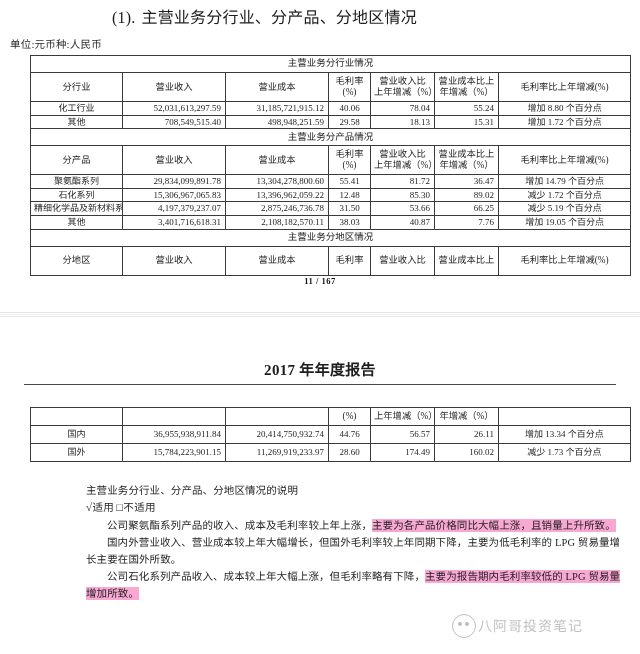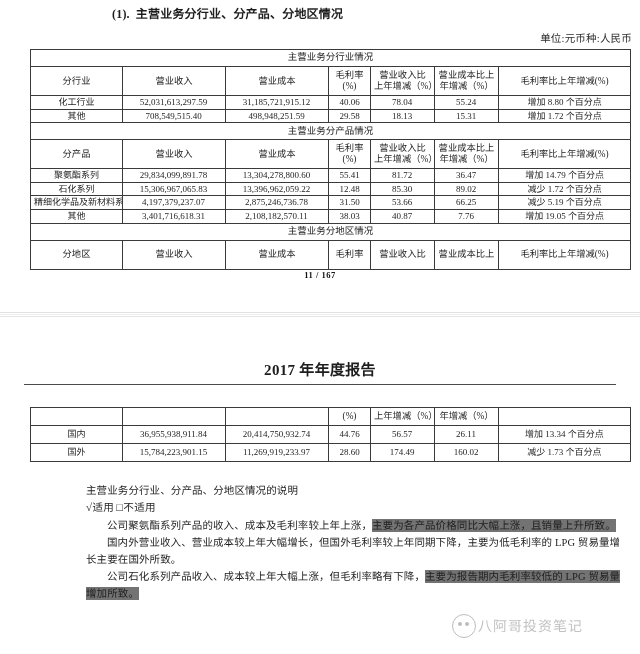--- a/index.html
+++ b/index.html
@@ -22,34 +22,34 @@
     position: absolute;
     left: 0;
     top: 0;
     width: 640px;
   }
 
   
   #page-one { top: 0; height: 300px; }
 
   .section-title {
-    font-size: 12px;
-    font-weight: bold;
+    font-size: 16px;
+    font-weight: normal;
     color: #1d1d1d;
     padding: 4px 0 0 112px;
     letter-spacing: 0.2px;
     white-space: nowrap;
   }
   .section-title .num { margin-right: 6px; }
 
   .unit-line {
-    text-align: right;
+    text-align: left;
     font-size: 10.5px;
     color: #2b2b2b;
-    padding: 8px 8px 4px 0;
+    padding: 8px 8px 4px 10px;
     letter-spacing: 0.2px;
   }
 
   table.fin {
     border-collapse: collapse;
     width: 600px;
     margin: 0 0 0 30px;
     table-layout: fixed;
     font-size: 9px;
     color: #1e1e1e;
@@ -67,21 +67,21 @@
     text-align: center;
     height: 14px;
     font-size: 9.5px;
   }
   table.fin thead td, table.fin tr.hdr td {
     text-align: center;
     font-size: 9.3px;
     height: 26px;
   }
   table.fin td.lbl { text-align: center; padding-left: 3px; }
-  table.fin td.num { text-align: center; padding-right: 4px; }
+  table.fin td.num { text-align: right; padding-right: 4px; }
   table.fin td.ctr { text-align: center; }
 
   
   col.c1 { width: 92px; }
   col.c2 { width: 103px; }
   col.c3 { width: 103px; }
   col.c4 { width: 42px; }
   col.c5 { width: 64px; }
   col.c6 { width: 64px; }
   col.c7 { width: 132px; }
@@ -143,21 +143,21 @@
     font-size: 10.5px;
     line-height: 1.62;
     color: #1e1e1e;
     letter-spacing: 0.1px;
   }
   .narrative p { margin: 0; }
   .narrative .checkline { letter-spacing: 0.4px; }
   .narrative .check { font-size: 11px; }
   .narrative .box { font-size: 11px; margin-left: 2px; }
   .hl {
-    background: #737373;
+    background: #f9a8d4;
     padding: 1px 0;
     box-decoration-break: clone;
     -webkit-box-decoration-break: clone;
   }
   .spacer-para { height: 11px; }
 
   
   .narrative .flow {
     margin-left: -58px;
     padding-left: 58px;

